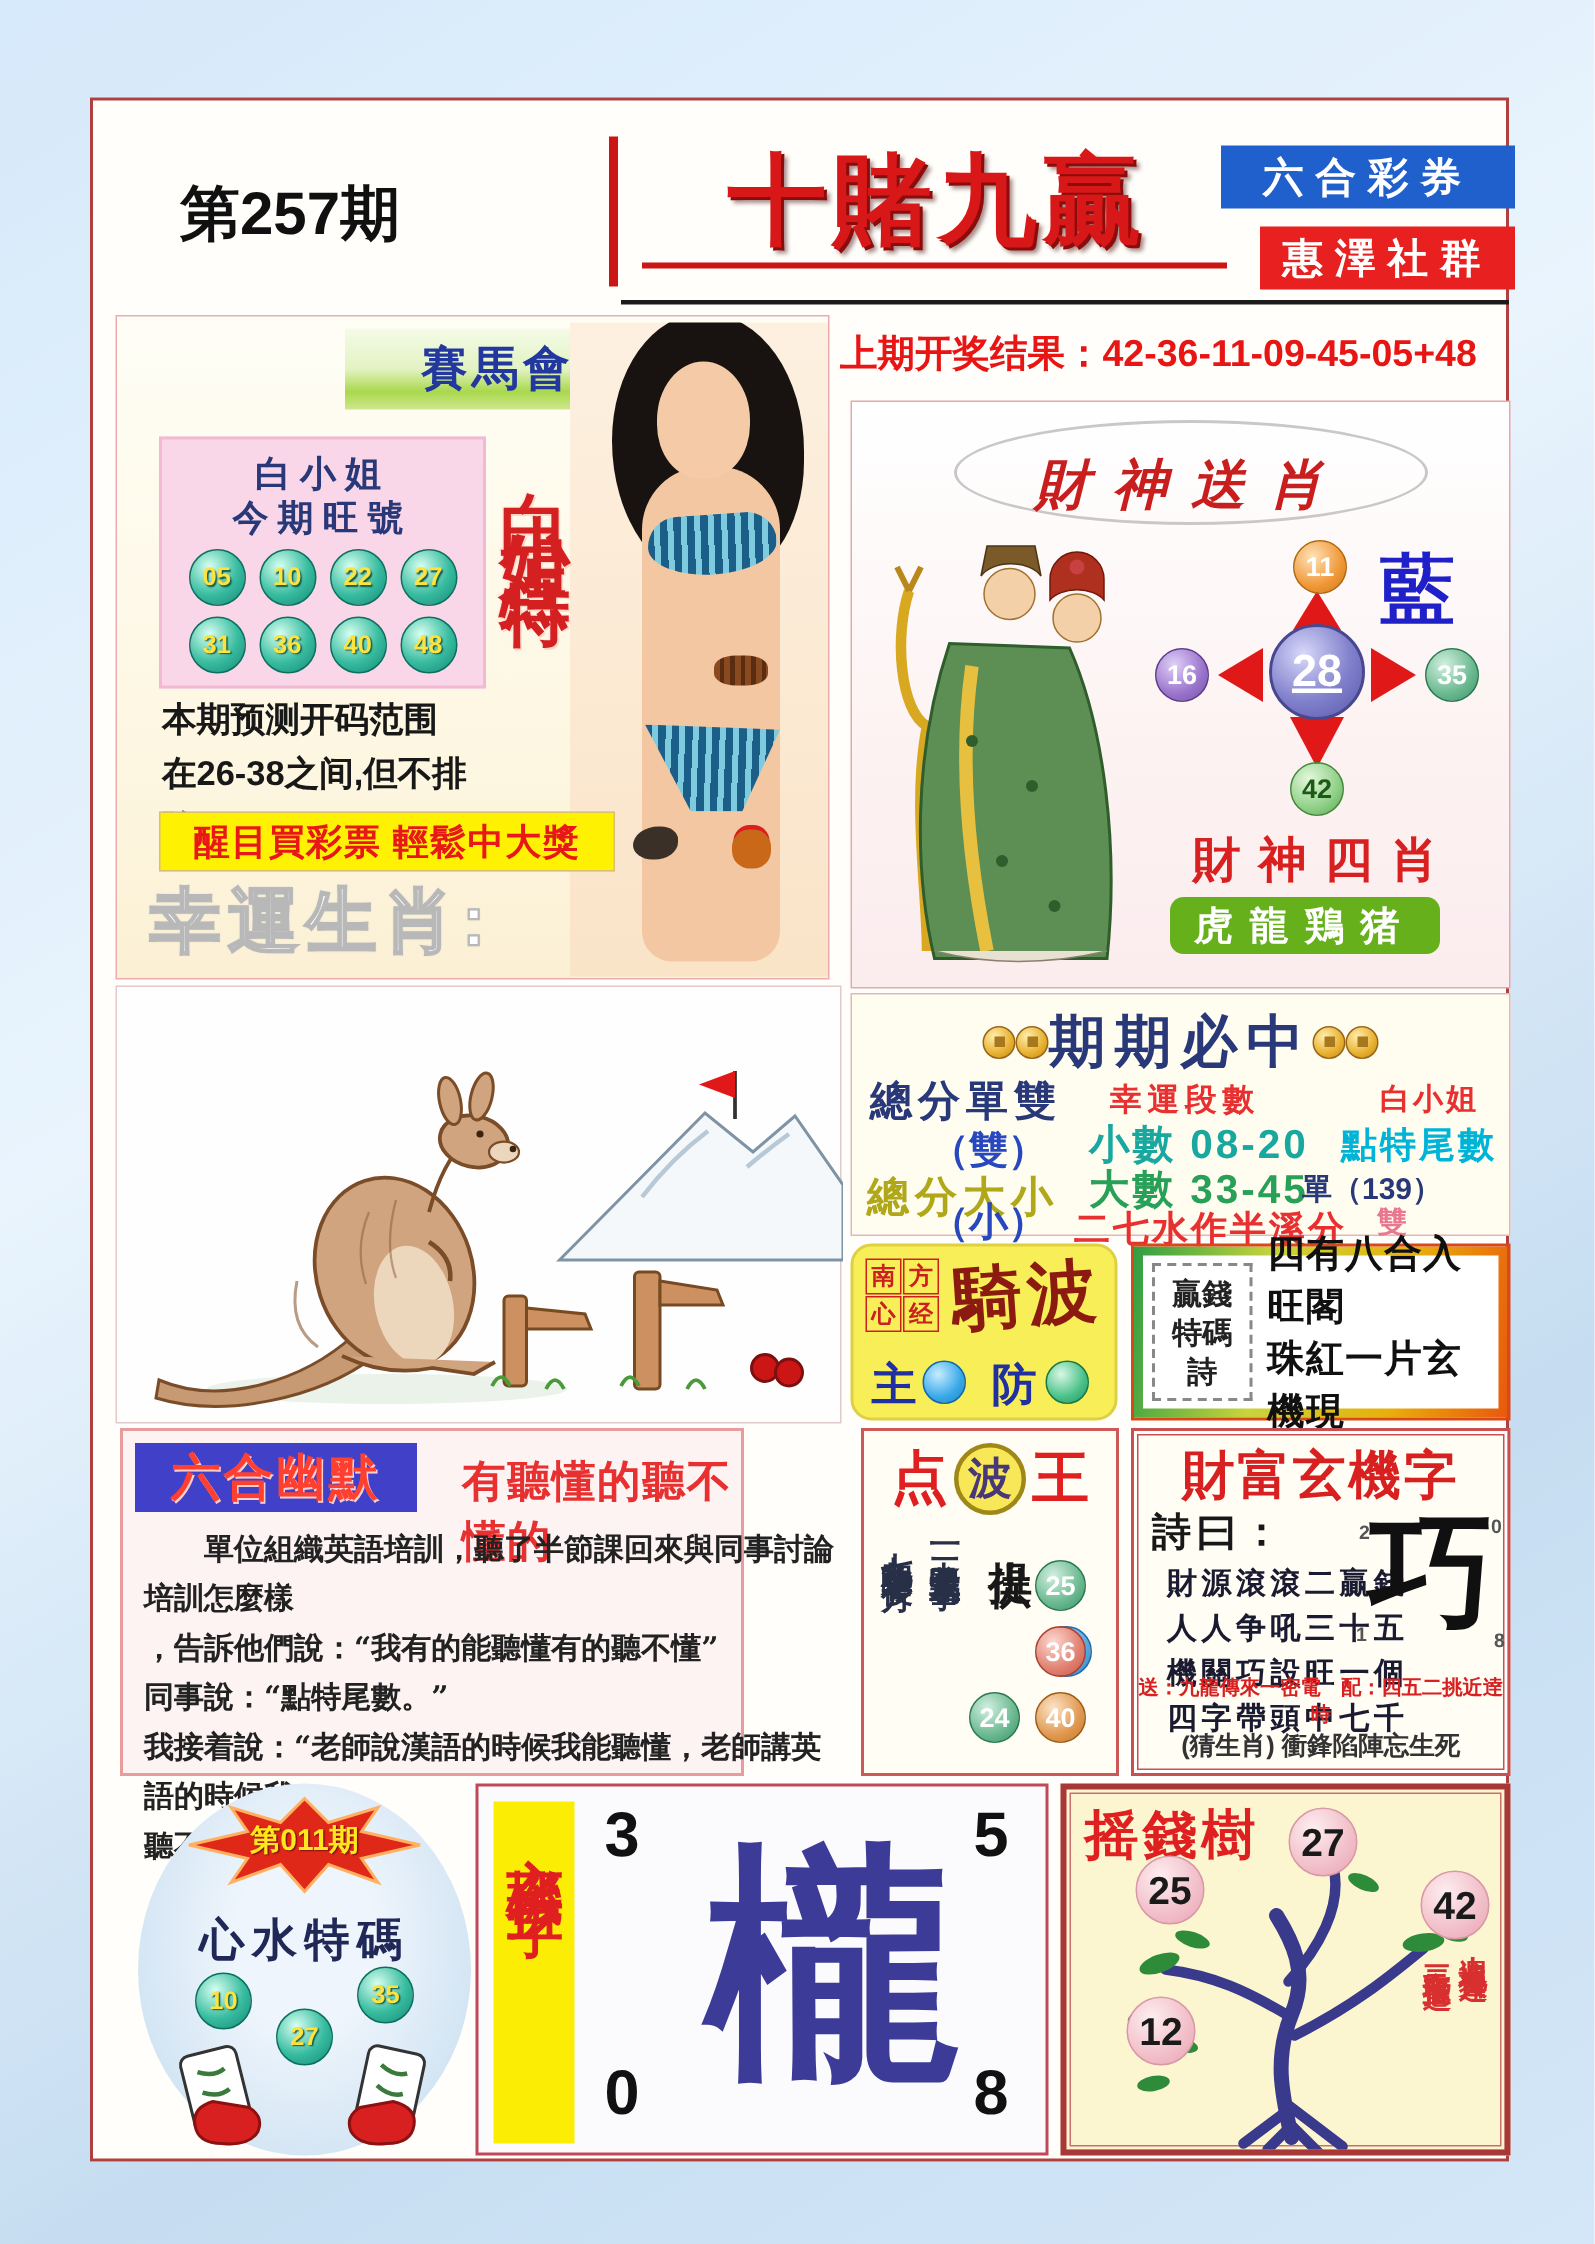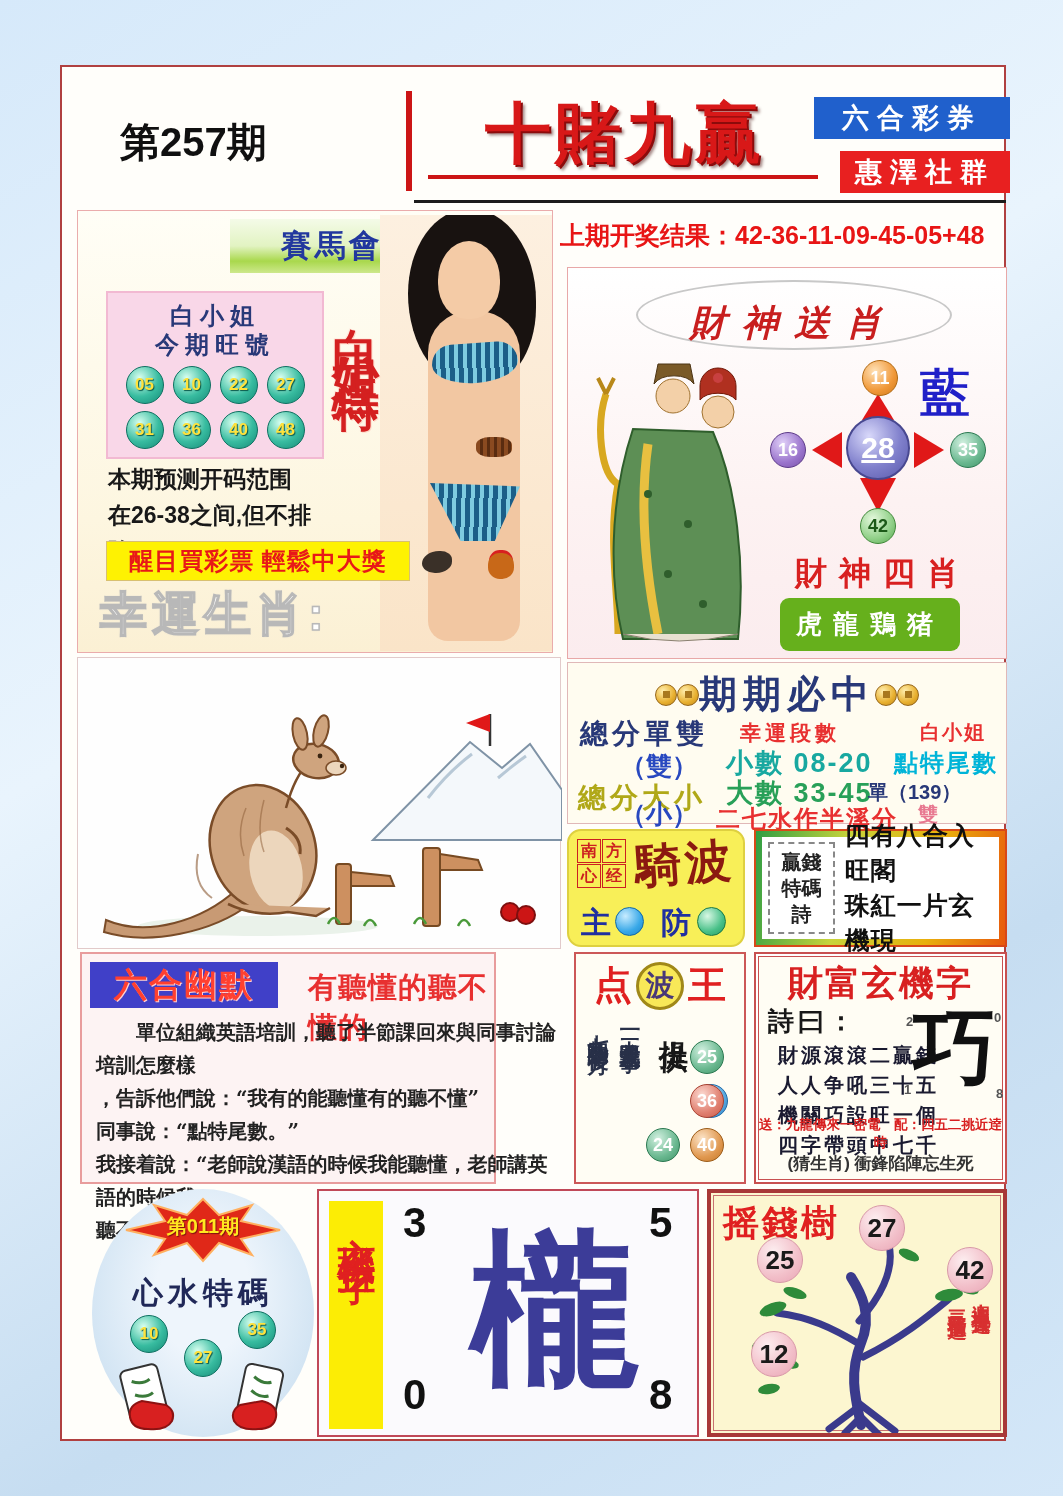--- a/index.html
+++ b/index.html
@@ -63,21 +63,21 @@
   .tat-snake{left:42px;top:336px;width:30px;height:22px;background:#3a3028;border-radius:60% 40% 55% 45%;}
   .tat-rooster{left:108px;top:338px;width:26px;height:26px;background:#c86818;border-radius:45%;box-shadow:0 -4px 0 -1px #d82020;}
   
   #godPanel{left:505px;top:200px;width:440px;height:392px;border:1px solid #e8a8a8;
     background:linear-gradient(180deg,#ffffff 0%,#fdf2f2 60%,#fbecee 100%);}
   .god-ellipse{left:68px;top:12px;width:312px;height:66px;border:2px solid #c8c8c8;border-radius:50%;
     display:flex;align-items:flex-end;justify-content:center;font-style:italic;}
   .god-ellipse span{font-size:36px;font-weight:bold;color:#c81e1e;letter-spacing:16px;}
   .bluechar{left:352px;top:92px;font-size:50px;font-weight:bold;color:#2020c8;}
   .four-label{left:190px;top:284px;width:250px;text-align:center;font-size:32px;font-weight:bold;color:#d82020;letter-spacing:12px;}
-  .four-zodiac{left:212px;top:330px;width:180px;height:53px;background:#66b01c;border-radius:9px;
+  .four-zodiac{left:212px;top:330px;width:180px;height:38px;background:#66b01c;border-radius:9px;
     display:flex;align-items:center;justify-content:center;color:#fff;font-weight:bold;font-size:26px;letter-spacing:11px;}
   .nb.orangeb{background:radial-gradient(circle at 35% 30%,#ffe2b8,#f09838 60%,#d07818);border:1px solid #b06810;color:#fff;}
   .nb.purpleb{background:radial-gradient(circle at 35% 30%,#e0d0f8,#9a74cc 60%,#7850a8);border:1px solid #5c3a88;color:#fff;}
   .nb.bigctr{background:radial-gradient(circle at 35% 30%,#d8d8fa,#8080cc 55%,#5858aa);border:2px solid #484890;color:#fff;}
   .nb.green35{background:radial-gradient(circle at 35% 30%,#d2f0e0,#6ab890 60%,#3f9468);border:1px solid #2a7850;color:#fff;}
   .nb.greenlt{background:radial-gradient(circle at 35% 30%,#e4f8dc,#90d088 60%,#58a850);border:1px solid #3f8838;color:#1c5a18;}
   .nb.s36{width:36px;height:36px;font-size:18px;}
   .nb.s64{width:64px;height:64px;font-size:30px;text-decoration:underline;}
   
   #mustWin{left:505px;top:595px;width:440px;height:162px;background:#fffcf0;border:1px solid #e0b8b8;}

